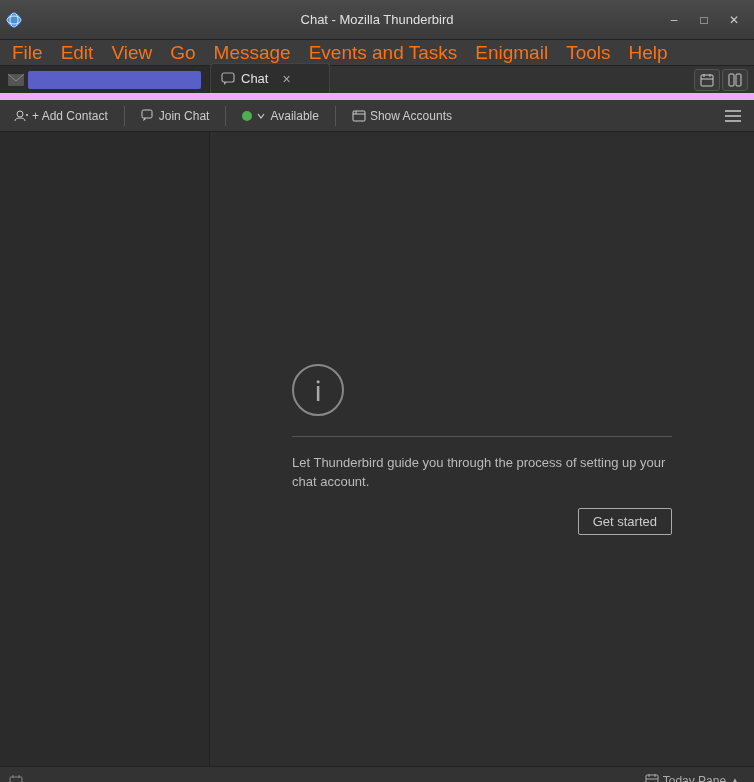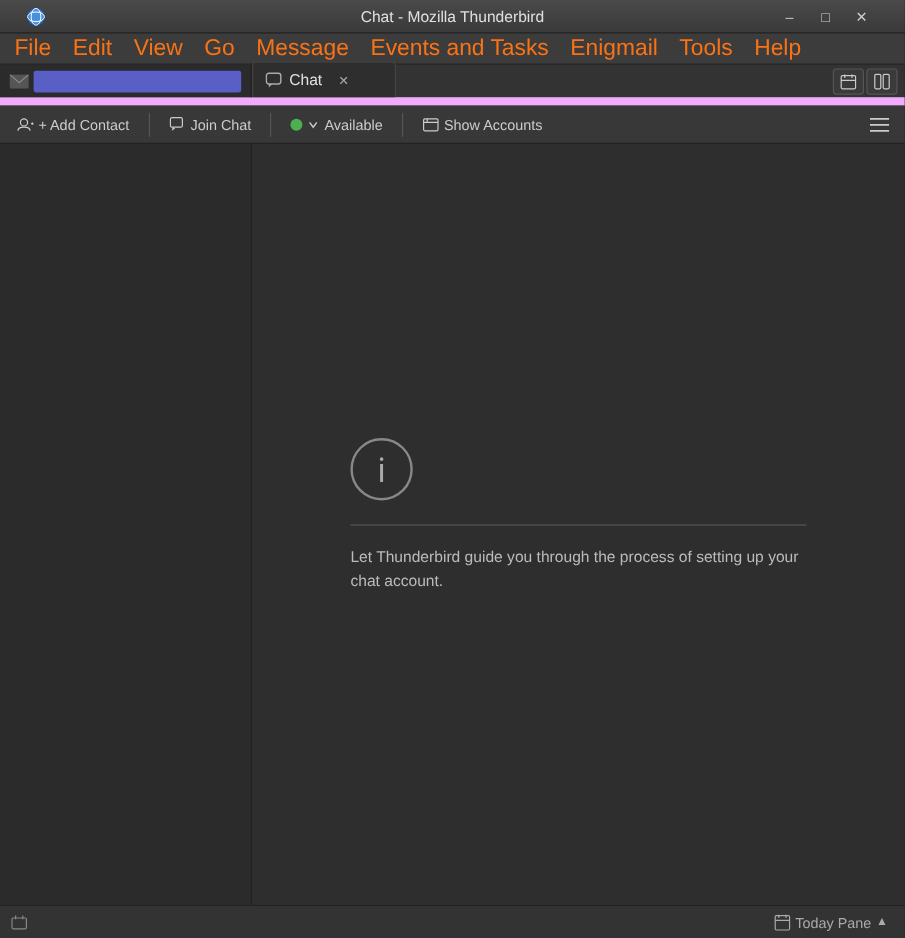--- a/index.html
+++ b/index.html
@@ -10,26 +10,26 @@
       background: #2e2e2e;
       font-family: -apple-system, BlinkMacSystemFont, 'Segoe UI', Arial, sans-serif;
       font-size: 13px;
       color: #d4d4d4;
       overflow: hidden;
       user-select: none;
     }
 
     
     .title-bar {
-      height: 28px;
+      height: 40px;
       background: linear-gradient(to bottom, #4a4a4a, #3a3a3a);
       display: flex;
       align-items: center;
       justify-content: space-between;
-      padding: 0 22px;
+      padding: 0 6px;
       border-bottom: 1px solid #222;
     }
     .title-bar-left {
       display: flex;
       align-items: center;
       gap: 4px;
     }
     .title-bar-icon {
       width: 16px;
       height: 16px;
@@ -459,20 +459,21 @@
 
   <div class="content-area">
     <div class="info-panel">
       <div class="info-top">
         <div class="info-icon">
           <span>ℹ</span>
         </div>
       </div>
       <div class="info-divider"></div>
       <div class="info-desc">Let Thunderbird guide you through the process of setting up your chat account.</div>
+      <button class="get-started-btn">Get started</button>
     </div>
   </div>
 </div>
 
 <div class="status-bar">
   <div class="status-bar-left">
     <div class="status-activity-icon">
       <svg width="16" height="16" viewBox="0 0 16 16">
         <rect x="2" y="4" width="12" height="9" rx="1" fill="none" stroke="#888" stroke-width="1"></rect>
         <line x1="5" y1="2" x2="5" y2="5" stroke="#888" stroke-width="1"></line>

